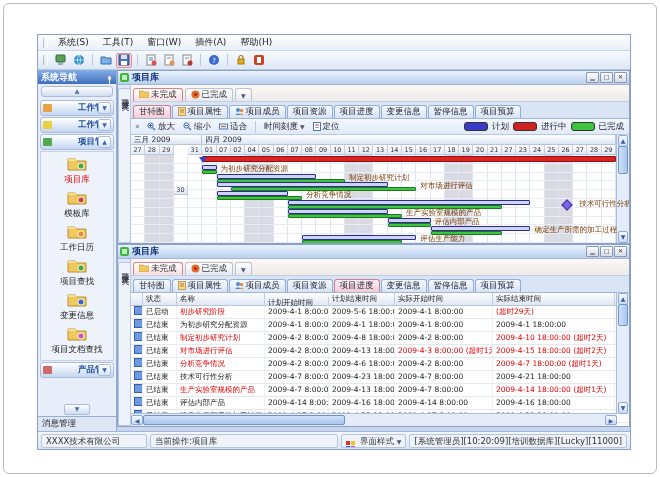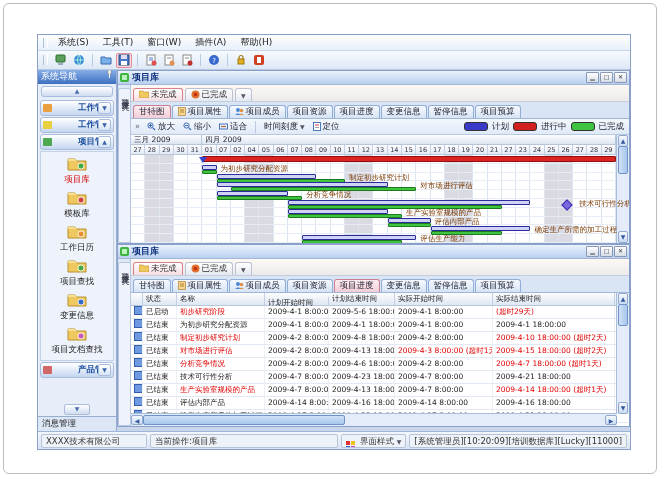--- a/index.html
+++ b/index.html
@@ -11,21 +11,21 @@
   .grip{width:3px;height:10px;border-left:1px solid #aebfd8;border-right:1px solid #fff;margin:0 3px;}
   .menu-item{padding:1px 7px;color:#222;cursor:default;}
   .toolbar{height:18px;background:linear-gradient(#f7fafd,#dde8f6);border-bottom:1px solid #b9c9e2;display:flex;align-items:center;padding-left:2px;gap:2px;}
   .tbico{width:14px;height:13px;display:flex;align-items:center;justify-content:center;border:1px solid transparent;border-radius:2px;}
   .tbico.hl{background:#fadadd;border-color:#e090a0;}
   .tbsep{width:1px;height:12px;background:#b9c9e2;margin:0 3px;}
   
   .appbody{flex:1;display:flex;min-height:0;background:#c9d6ec;}
   
   .sidebar{width:78px;background:#e7eef9;border-right:1px solid #98aed0;display:flex;flex-direction:column;font-size:9px;}
-  .sb-title{height:14px;background:linear-gradient(#86aee6,#3f6fc0);color:#fff;font-weight:normal;display:flex;align-items:flex-start;padding:0 3px;justify-content:space-between;}
+  .sb-title{height:14px;background:linear-gradient(#86aee6,#3f6fc0);color:#fff;font-weight:bold;display:flex;align-items:flex-end;padding:0 3px;justify-content:space-between;}
   .sb-up{height:9px;margin:2px 3px;background:linear-gradient(#fff,#cfdcf0);border:1px solid #a9bcdc;border-radius:3px;text-align:center;font-size:6px;line-height:8px;color:#4a6fae;}
   .sb-sec{height:14px;margin:1px 2px;background:linear-gradient(#ffffff,#c4d6f0);border:1px solid #a9bcdc;border-radius:3px;display:flex;align-items:center;padding:0 2px;color:#1c4fa0;font-weight:bold;}
   .sb-sec .lbl{flex:1;white-space:nowrap;overflow:hidden;font-size:8.5px;margin-left:24px;}
   .sb-sec .chev{width:11px;height:10px;background:linear-gradient(#fff,#d6e4f6);border:1px solid #a9bcdc;border-radius:2px;font-size:6px;line-height:9px;text-align:center;color:#3a62a8;}
   .sb-secico{width:9px;height:8px;margin-right:2px;border-radius:1px;}
   .sb-items{background:#eef3fb;border:1px solid #c4d2e8;margin:0 2px;padding:2px 0;}
   .sb-item{display:flex;flex-direction:column;align-items:center;padding:2px 0;cursor:pointer;}
   .sb-item .cap{margin-top:1px;font-size:8.5px;color:#222;white-space:nowrap;}
   .sb-item.sel .cap{color:#d40000;}
   .sb-more{height:9px;margin:1px 26px;background:linear-gradient(#fff,#cfdcf0);border:1px solid #a9bcdc;border-radius:2px;text-align:center;font-size:6px;line-height:8px;color:#4a6fae;}
@@ -438,21 +438,21 @@
                   <div class="g-rowline" style="top: 71.8px; width: 485px;"></div>
                   <div class="g-rowline" style="top: 80.6px; width: 485px;"></div>
                   <div class="g-rowline" style="top: 89.4px; width: 485px;"></div>
                   <div class="g-rowline" style="top: 98.2px; width: 485px;"></div>
                   <div class="g-rowline" style="top: 107px; width: 485px;"></div>
                   <div class="g-mcell" style="left: 0px; width: 71.3235px;">三月 2009</div>
                   <div class="g-mcell" style="left: 71.3235px; width: 413.676px;">四月 2009</div>
                   <div class="g-dcell" style="left: 0px; width: 14.2647px;">27</div>
                   <div class="g-dcell" style="left: 14.2647px; width: 14.2647px;">28</div>
                   <div class="g-dcell" style="left: 28.5294px; width: 14.2647px;">29</div>
-                  <div class="g-dcell" style="left: 42.7941px; width: 14.2647px;">30</div>
+                  <div class="g-dcell" style="left: 42.7941px; width: 14.2647px; margin-top: 40px;">30</div>
                   <div class="g-dcell" style="left: 57.0588px; width: 14.2647px;">31</div>
                   <div class="g-dcell" style="left: 71.3235px; width: 14.2647px;">01</div>
                   <div class="g-dcell" style="left: 85.5882px; width: 14.2647px;">07</div>
                   <div class="g-dcell" style="left: 99.8529px; width: 14.2647px;">02</div>
                   <div class="g-dcell" style="left: 114.118px; width: 14.2647px;">04</div>
                   <div class="g-dcell" style="left: 128.382px; width: 14.2647px;">05</div>
                   <div class="g-dcell" style="left: 142.647px; width: 14.2647px;">06</div>
                   <div class="g-dcell" style="left: 156.912px; width: 14.2647px;">07</div>
                   <div class="g-dcell" style="left: 171.176px; width: 14.2647px;">08</div>
                   <div class="g-dcell" style="left: 185.441px; width: 14.2647px;">09</div>

